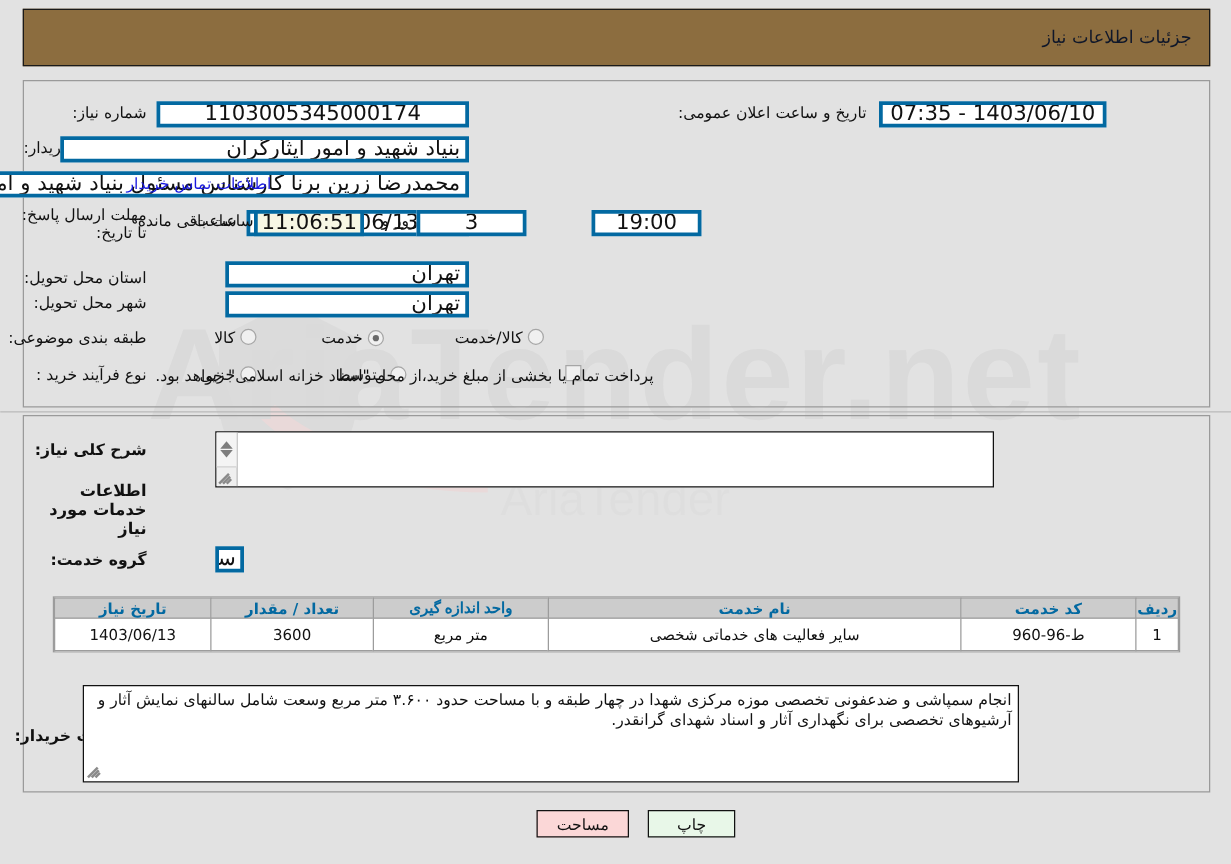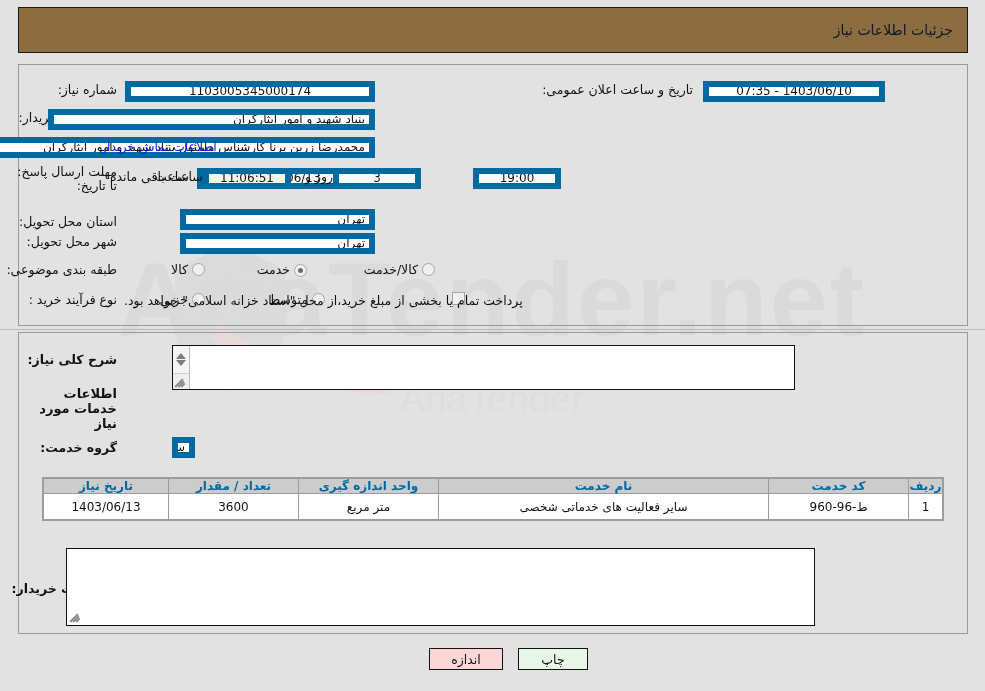--- a/index.html
+++ b/index.html
@@ -65,25 +65,25 @@
   .lbl {
     color: #111;
     font-size: 12.5px;
     white-space: nowrap;
   }
   .lbl.bold { font-weight: bold; }
   .lbl.two-line { line-height: 14px; white-space: normal; text-align: right; }
 
   .field {
     background: #ffffff;
-    border: 6px solid #0369a1;
+    border: 3px solid #0369a1;
     height: 21px;
     line-height: 19px;
     padding: 0 4px;
-    font-size: 12px;
+    font-size: 17px;
     color: #111;
     display: flex;
     align-items: center;
     overflow: hidden;
     white-space: nowrap;
   }
   .field.ctr  { justify-content: center; }
   .field.rt   { justify-content: flex-start; }
   .field.cream { background: #f7f7e4; }
 
@@ -381,21 +381,21 @@
 </div>
 <div class="field rt" style="position:absolute; right:790px; top:437px; left:172px; z-index:3;">سایر فعالیت‌های خدماتی</div>
 
 <div class="tbl-wrap">
   <table class="data">
     <thead>
       <tr>
         <th style="width:34px;">ردیف</th>
         <th style="width:140px;">کد خدمت</th>
         <th>نام خدمت</th>
-        <th style="width:140px;">واحد اندازه گیری</th>
+        <th style="width:140px;font-family:Liberation Serif, serif;">واحد اندازه گیری</th>
         <th style="width:130px;">تعداد / مقدار</th>
         <th style="width:125px;">تاریخ نیاز</th>
       </tr>
     </thead>
     <tbody>
       <tr>
         <td>1</td>
         <td>ط-96-960</td>
         <td>سایر فعالیت های خدماتی شخصی</td>
         <td>متر مربع</td>
@@ -403,21 +403,22 @@
         <td>1403/06/13</td>
       </tr>
     </tbody>
   </table>
 </div>
 
 <div class="row" style="right:868px; top:581px;">
   <span class="lbl bold">توضیحات خریدار:</span>
 </div>
 <div class="ta-box" style="position:absolute; right:170px; top:548px; left:66px; height:78px; z-index:3;">
+  <div class="ta-text">انجام سمپاشی و ضدعفونی تخصصی موزه مرکزی شهدا در چهار طبقه و با مساحت حدود ۳.۶۰۰ متر مربع وسعت شامل سالنهای نمایش آثار و آرشیوهای تخصصی برای نگهداری آثار و اسناد شهدای گرانقدر.</div>
   <div class="ta-grip" style="left:2px; bottom:2px;">
     <span></span>
       <span></span>
       <span></span>
   </div>
 </div>
 
 <div class="btn" id="btn-print">چاپ</div>
-<div class="btn" id="btn-back">اندازه</div>
+<div class="btn" id="btn-back">مساحت</div>
 
 </body></html>

